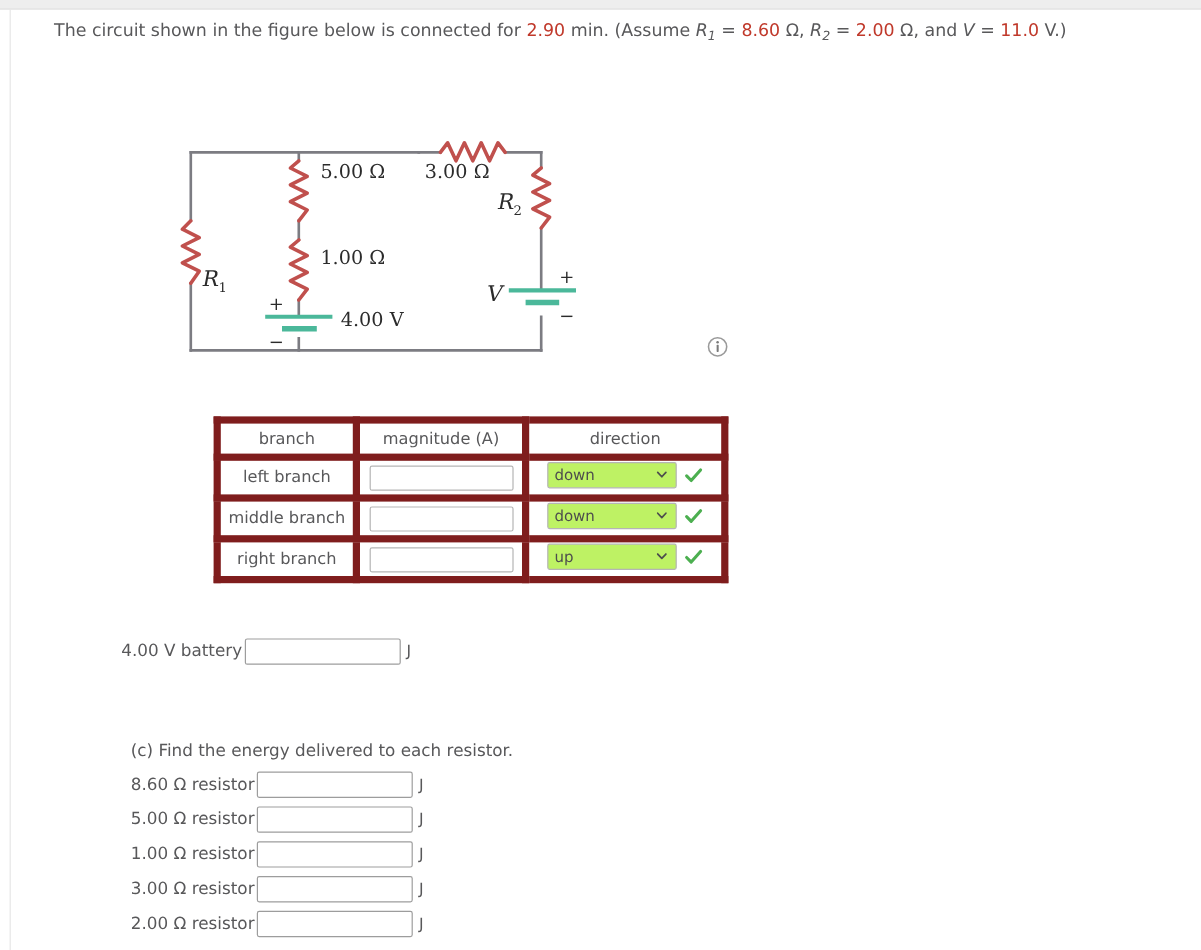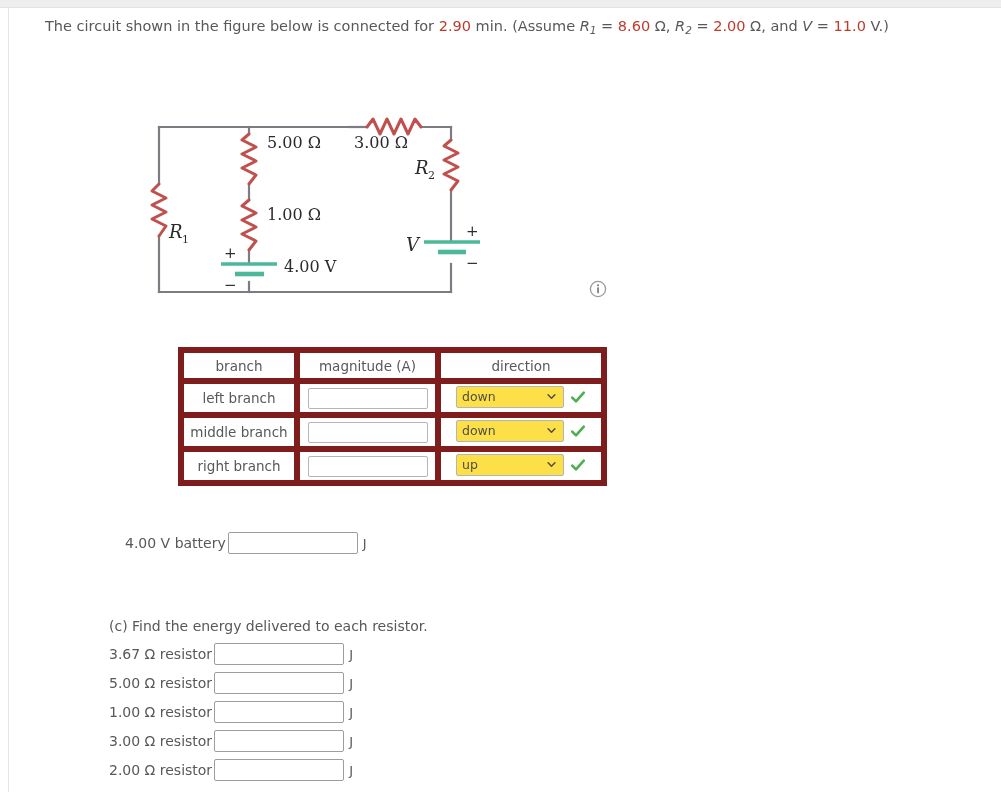--- a/index.html
+++ b/index.html
@@ -116,21 +116,21 @@
     align-items: center;
     gap: 6px;
   }
   .dropdown {
     position: relative;
     display: inline-block;
     width: 106px;
     height: 20px;
     border: 1px solid #b5b5b5;
     border-radius: 2px;
-    background: #fde047;
+    background: #bef264;
     text-align: right;
   }
   .dropdown .dval {
     position: absolute;
     left: 5px; top: 2px;
     font-size: 12.5px;
     color: #4d4d4d;
     line-height: 16px;
   }
   .dropdown .chev {
@@ -154,21 +154,21 @@
   }
   .ansrow .lbl { margin-right: 2px; }
   .ansrow .field {
     width: 128px;
     height: 20px;
     border: 1px solid #9d9d9d;
     border-radius: 2px;
     background: #ffffff;
   }
   .ansrow .unit { margin-left: 5px; font-size: 13px; }
-  .b-rows { left: 104px; justify-content: space-between; }
+  .b-rows { left: 80px; justify-content: space-between; }
   .c-rows { left: 88px; }
 </style>
 </head>
 <body>
 
 <div class="top-strip"></div>
 <div class="left-rule"></div>
 
 <div class="page">
 
@@ -337,21 +337,21 @@
   <div class="ansrow b-rows" style="top:525px">
     <span class="lbl">4.00 V battery</span>
     <span class="field"></span>
     <span class="unit">J</span>
   </div>
 
 
   <div class="qtext qc">(c) Find the energy delivered to each resistor.</div>
 
   <div class="ansrow c-rows" style="top:636px">
-    <span class="lbl">3.67 Ω resistor</span>
+    <span class="lbl">8.60 Ω resistor</span>
     <span class="field"></span>
     <span class="unit">J</span>
   </div>
 
   <div class="ansrow c-rows" style="top:665px">
     <span class="lbl">5.00 Ω resistor</span>
     <span class="field"></span>
     <span class="unit">J</span>
   </div>
 

